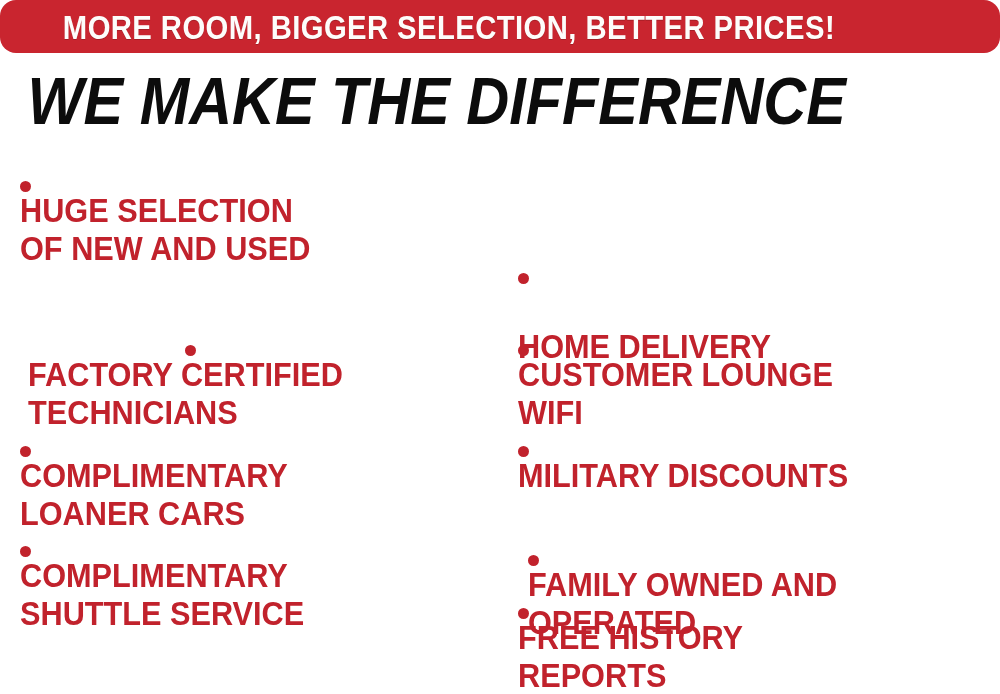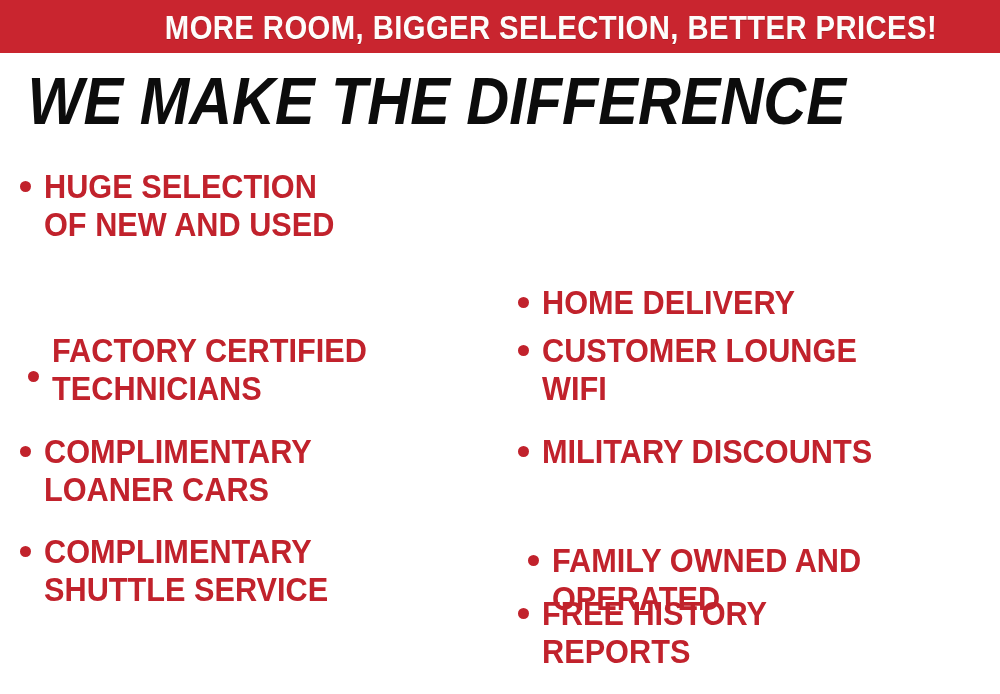--- a/index.html
+++ b/index.html
@@ -21,21 +21,22 @@
   
   .banner {
     position: absolute;
     left: 0;
     top: 0;
     width: 1000px;
     height: 53px;
     background: #c9252f;
     display: flex;
     align-items: center;
-    justify-content: flex-end;
+    justify-content: flex-start;
+    border-radius: 16px;
   }
   .banner-text {
     color: #fdfdfb;
     font-family: "Liberation Sans", sans-serif;
     font-weight: bold;
     font-size: 34px;
     line-height: 34px;
     letter-spacing: 0.5px;
     transform: scaleX(0.86);
     transform-origin: center center;
@@ -86,20 +87,21 @@
   .bullet-item {
     position: absolute;
     display: flex;
     align-items: flex-start;
     color: #c1222c;
     font-family: "Liberation Sans", sans-serif;
     font-weight: bold;
     font-size: 33px;
     line-height: 38px;
     white-space: pre-line;
+    flex-direction: column;
   }
   .bullet-dot {
     flex: 0 0 auto;
     width: 11px;
     height: 11px;
     border-radius: 50%;
     background: #c1222c;
     margin-top: 13px;
     margin-right: 13px;
   }
@@ -111,21 +113,21 @@
 
   
   .l0 { left: 20px;  top: 16px;  }
   .l1 { left: 20px;  top: 118px; }
   .l2 { left: 28px;  top: 180px; align-items: center; }
   .l3 { left: 20px;  top: 281px; }
   .l4 { left: 20px;  top: 381px; }
 
   
   .r0 { left: 18px;  top: 16px;  }
-  .r1 { left: 18px;  top: 132px; }
+  .r1 { left: 18px;  top: 108px; gap: 44px; }
   .r2 { left: 18px;  top: 180px; }
   .r3 { left: 18px;  top: 281px; }
   .r4 { left: 28px;  top: 342px; margin-top: 48px; }
   .r5 { left: 18px;  top: 443px; }
 </style>
 </head>
 <body>
 
 <div id="poster">
 

